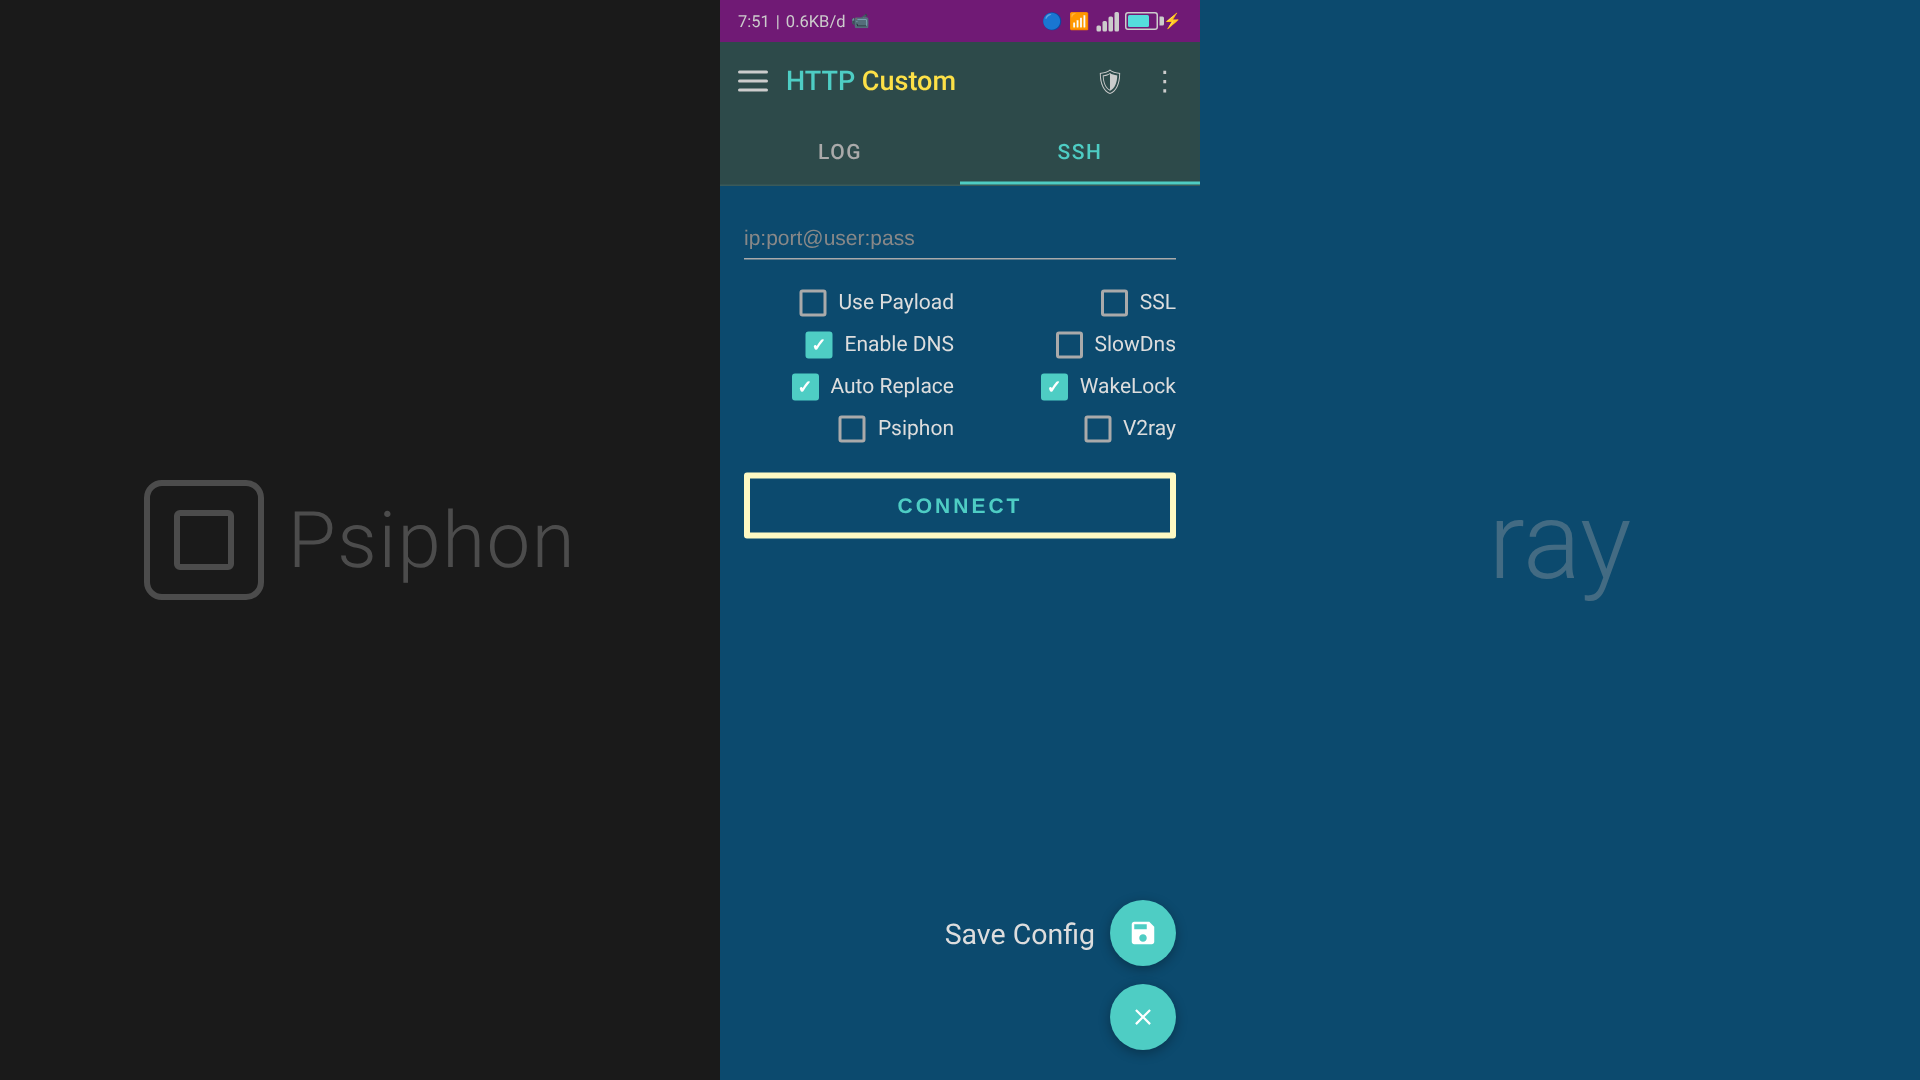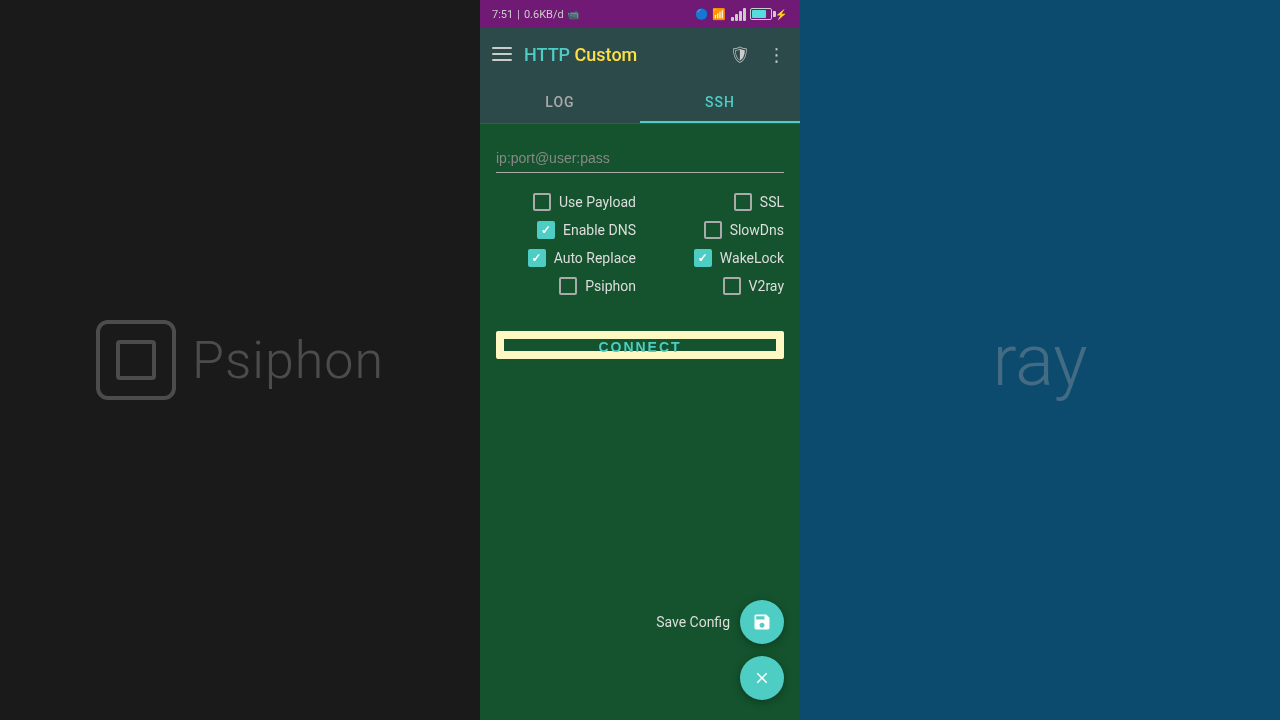--- a/index.html
+++ b/index.html
@@ -230,21 +230,21 @@
       background: #4ecdc4;
     }
 
     .tab.inactive {
       color: #aaa;
     }
 
     
     .main-content {
       flex: 1;
-      background: #14532d;
+      background: #0c4a6e;
       padding: 20px 16px 16px;
       position: relative;
       overflow: hidden;
     }
 
     
     .input-field {
       width: 100%;
       background: transparent;
       border: none;
@@ -300,31 +300,30 @@
     }
 
     .checkbox-label {
       font-size: 14px;
       color: #ddd;
     }
 
     
     .connect-btn {
       width: 100%;
-      height: 28px;
+      height: 44px;
       background: transparent;
-      border: 8px solid #fef9c3;
+      border: 4px solid #fef9c3;
       color: #4ecdc4;
       font-size: 14px;
       font-weight: 600;
       letter-spacing: 2px;
       cursor: pointer;
       border-radius: 2px;
       margin-bottom: 16px;
-      margin-top: 16px;
     }
 
     
     .fab-container {
       position: absolute;
       bottom: 20px;
       right: 16px;
       display: flex;
       flex-direction: column;
       align-items: flex-end;
@@ -332,21 +331,21 @@
     }
 
     .fab-item {
       display: flex;
       align-items: center;
       gap: 10px;
       cursor: pointer;
     }
 
     .fab-label {
-      font-size: 14px;
+      font-size: 19px;
       color: #ddd;
     }
 
     .fab-btn {
       width: 44px;
       height: 44px;
       border-radius: 50%;
       background: #4ecdc4;
       display: flex;
       align-items: center;

